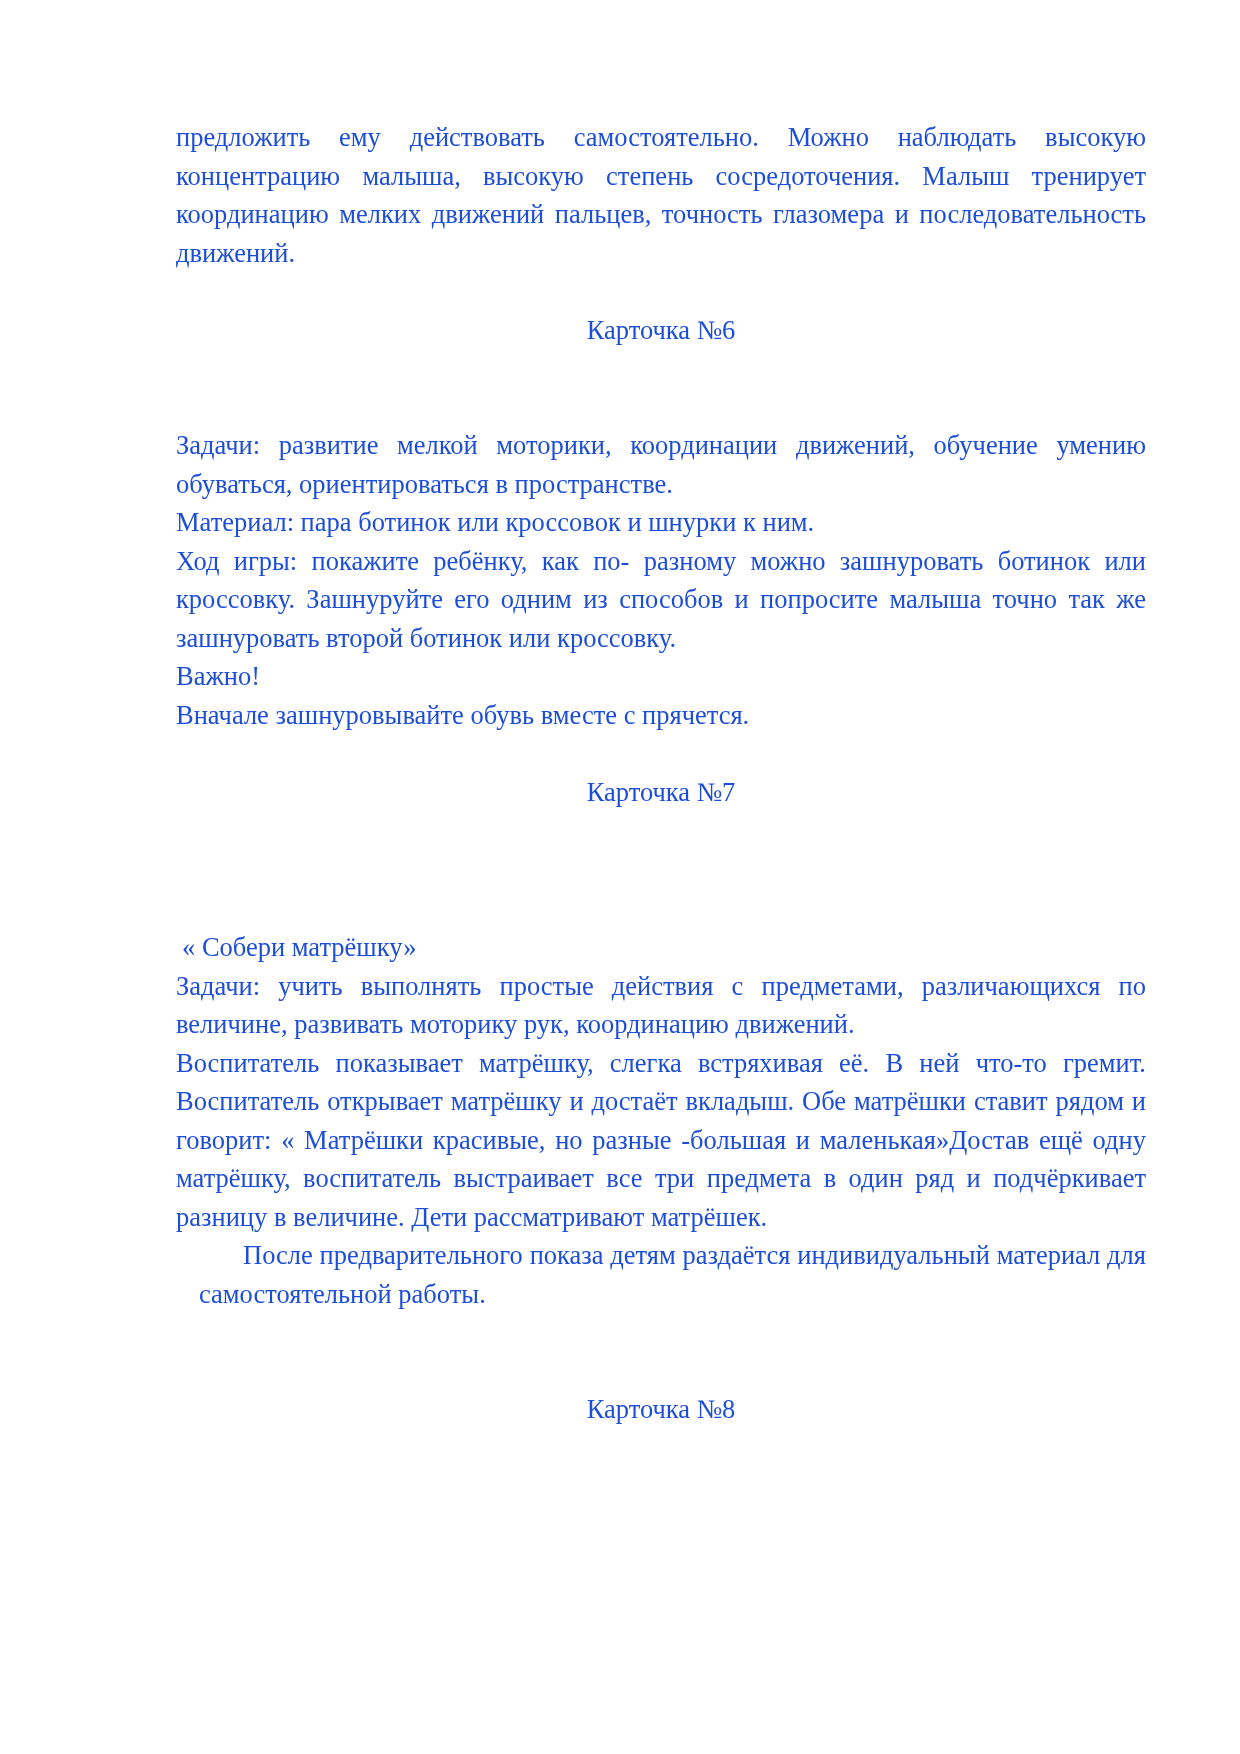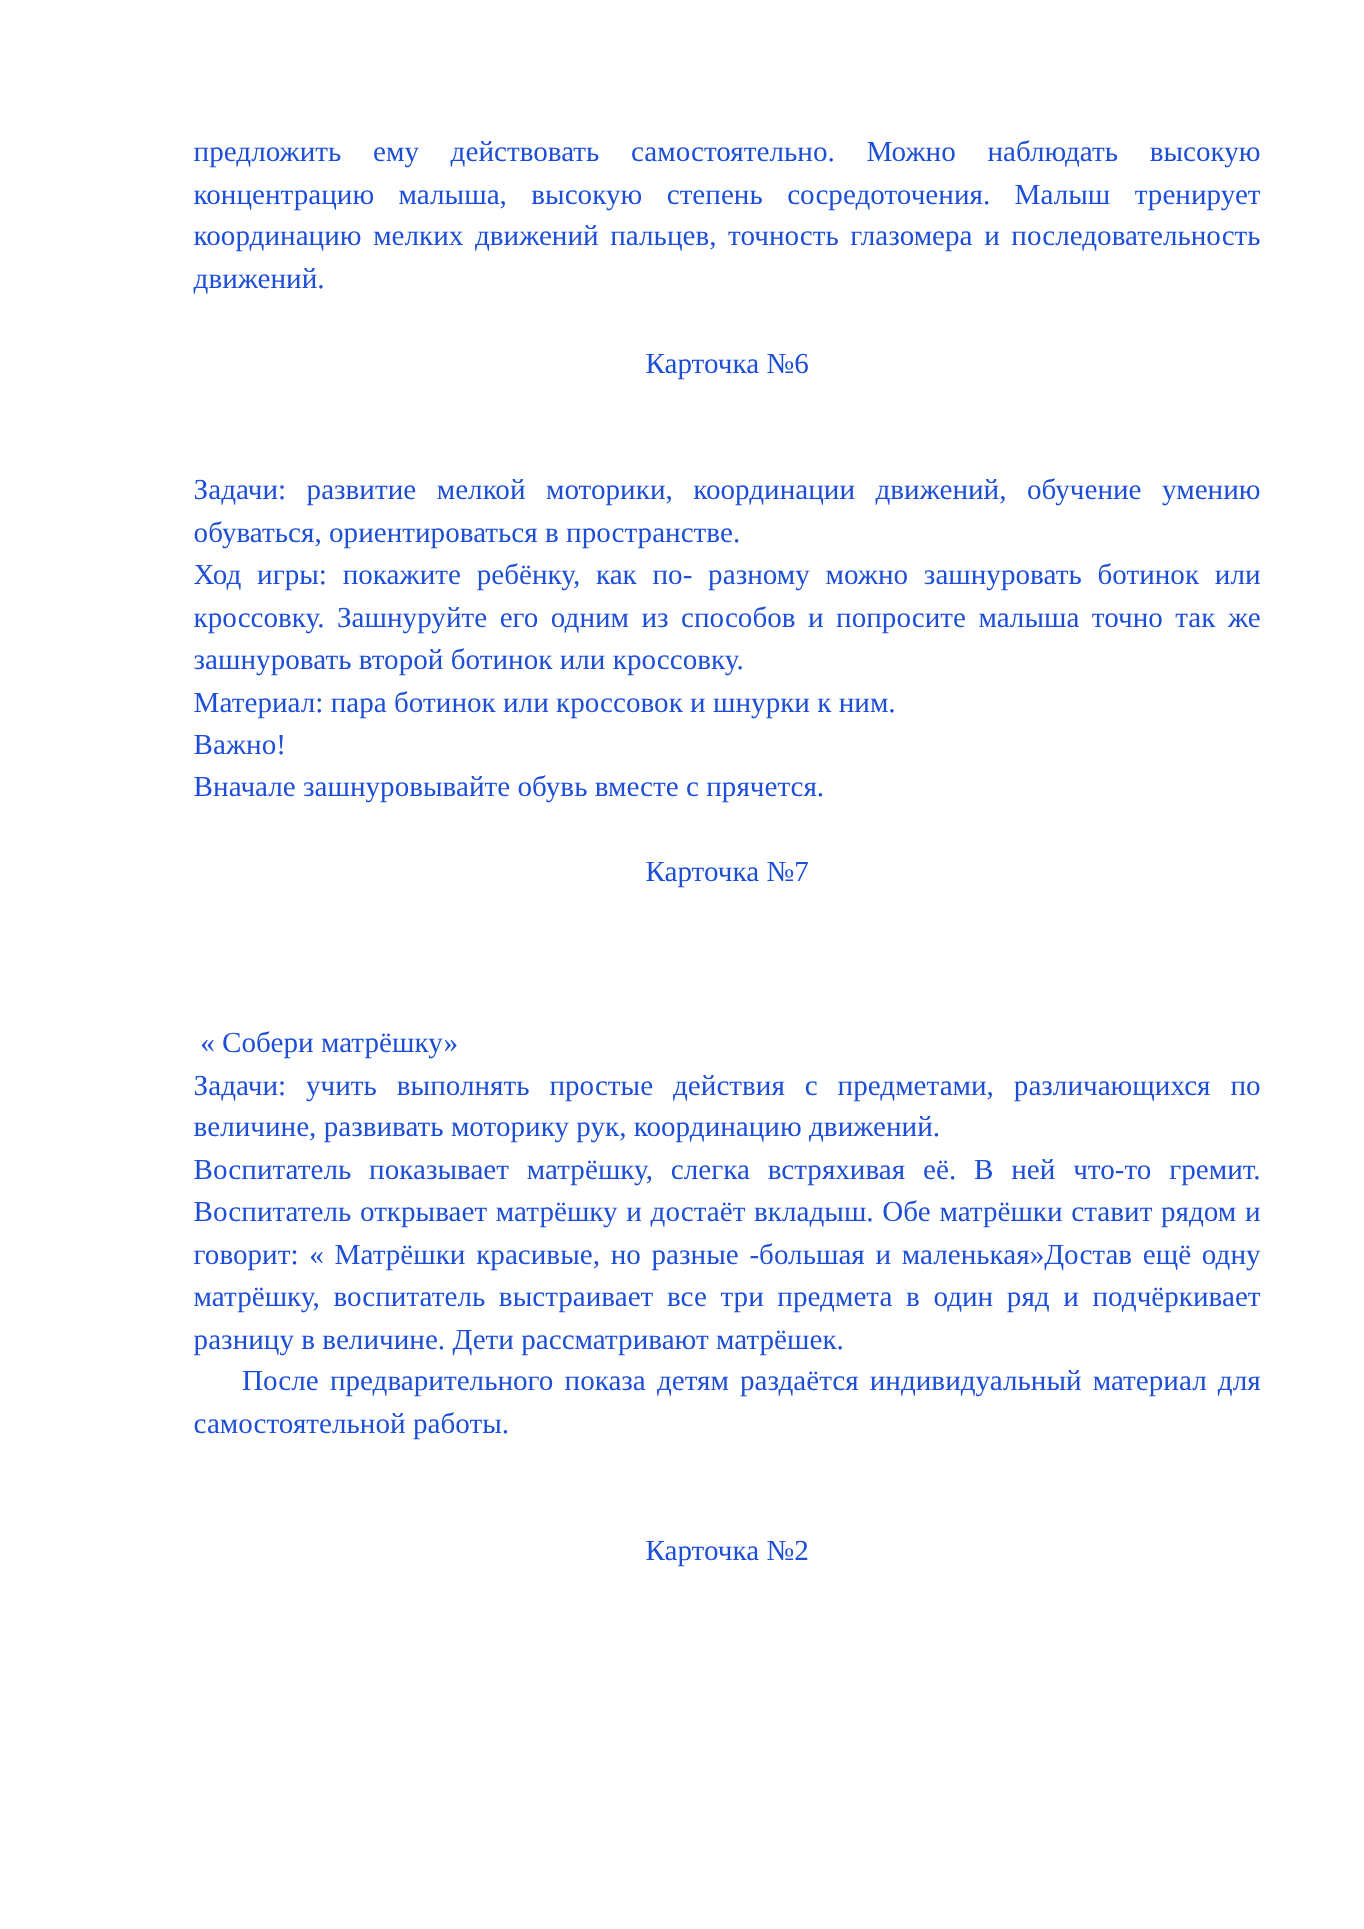--- a/index.html
+++ b/index.html
@@ -7,45 +7,45 @@
     .page {
       position: absolute; left: 176px; top: 118px; width: 970px;
       font-family: "Liberation Serif", "DejaVu Serif", serif;
       font-size: 26.5px; line-height: 38.5px; color: #1d4ed8;
     }
     .p { margin: 0; text-align: justify; text-align-last: left; }
     .card-title { margin: 0; text-align: right; text-align-last: center; }
     .spacer-1 { height: 38.5px; }
     .spacer-2 { height: 77px; }
     .indent1 { text-indent: 14px; }
-    .indent2 { text-indent: 44px; }
+    .indent2 { text-indent: 44px; margin-left: 23px; }
     .lead-space { padding-left: 6px; margin-top: 40px; }
   </style>
 </head>
 <body>
 
 <div class="page">
 
   <p class="p">предложить ему действовать самостоятельно. Можно наблюдать высокую концентрацию малыша, высокую степень сосредоточения. Малыш тренирует координацию мелких движений пальцев, точность глазомера и последовательность движений.</p>
 
   <div class="spacer-1"></div>
   <p class="card-title">Карточка №6</p>
   <div class="spacer-2"></div>
 
   <p class="p">Задачи: развитие мелкой моторики, координации движений, обучение умению обуваться, ориентироваться в пространстве.</p>
+  <p class="p">Материал: пара ботинок или кроссовок и шнурки к ним.</p>
   <p class="p">Ход игры: покажите ребёнку, как по- разному можно зашнуровать ботинок или кроссовку. Зашнуруйте его одним из способов и попросите малыша точно так же зашнуровать второй ботинок или кроссовку.</p>
-  <p class="p">Материал: пара ботинок или кроссовок и шнурки к ним.</p>
   <p class="p">Важно!</p>
   <p class="p">Вначале зашнуровывайте обувь вместе с прячется.</p>
 
   <div class="spacer-1"></div>
   <p class="card-title">Карточка №7</p>
   <div class="spacer-2"></div>
 
   <p class="p lead-space">« Собери матрёшку»</p>
   <p class="p">Задачи: учить выполнять простые действия с предметами, различающихся по величине, развивать моторику рук, координацию движений.</p>
   <p class="p">Воспитатель показывает матрёшку, слегка встряхивая её. В ней что-то гремит. Воспитатель открывает матрёшку и достаёт вкладыш. Обе матрёшки ставит рядом и говорит: « Матрёшки красивые, но разные -большая и маленькая»Достав ещё одну матрёшку, воспитатель выстраивает все три предмета в один ряд и подчёркивает разницу в величине. Дети рассматривают матрёшек.</p>
   <p class="p indent2">После предварительного показа детям раздаётся индивидуальный материал для самостоятельной работы.</p>
 
   <div class="spacer-2"></div>
-  <p class="card-title">Карточка №2</p>
+  <p class="card-title">Карточка №8</p>
 
 </div>
 
 </body></html>

